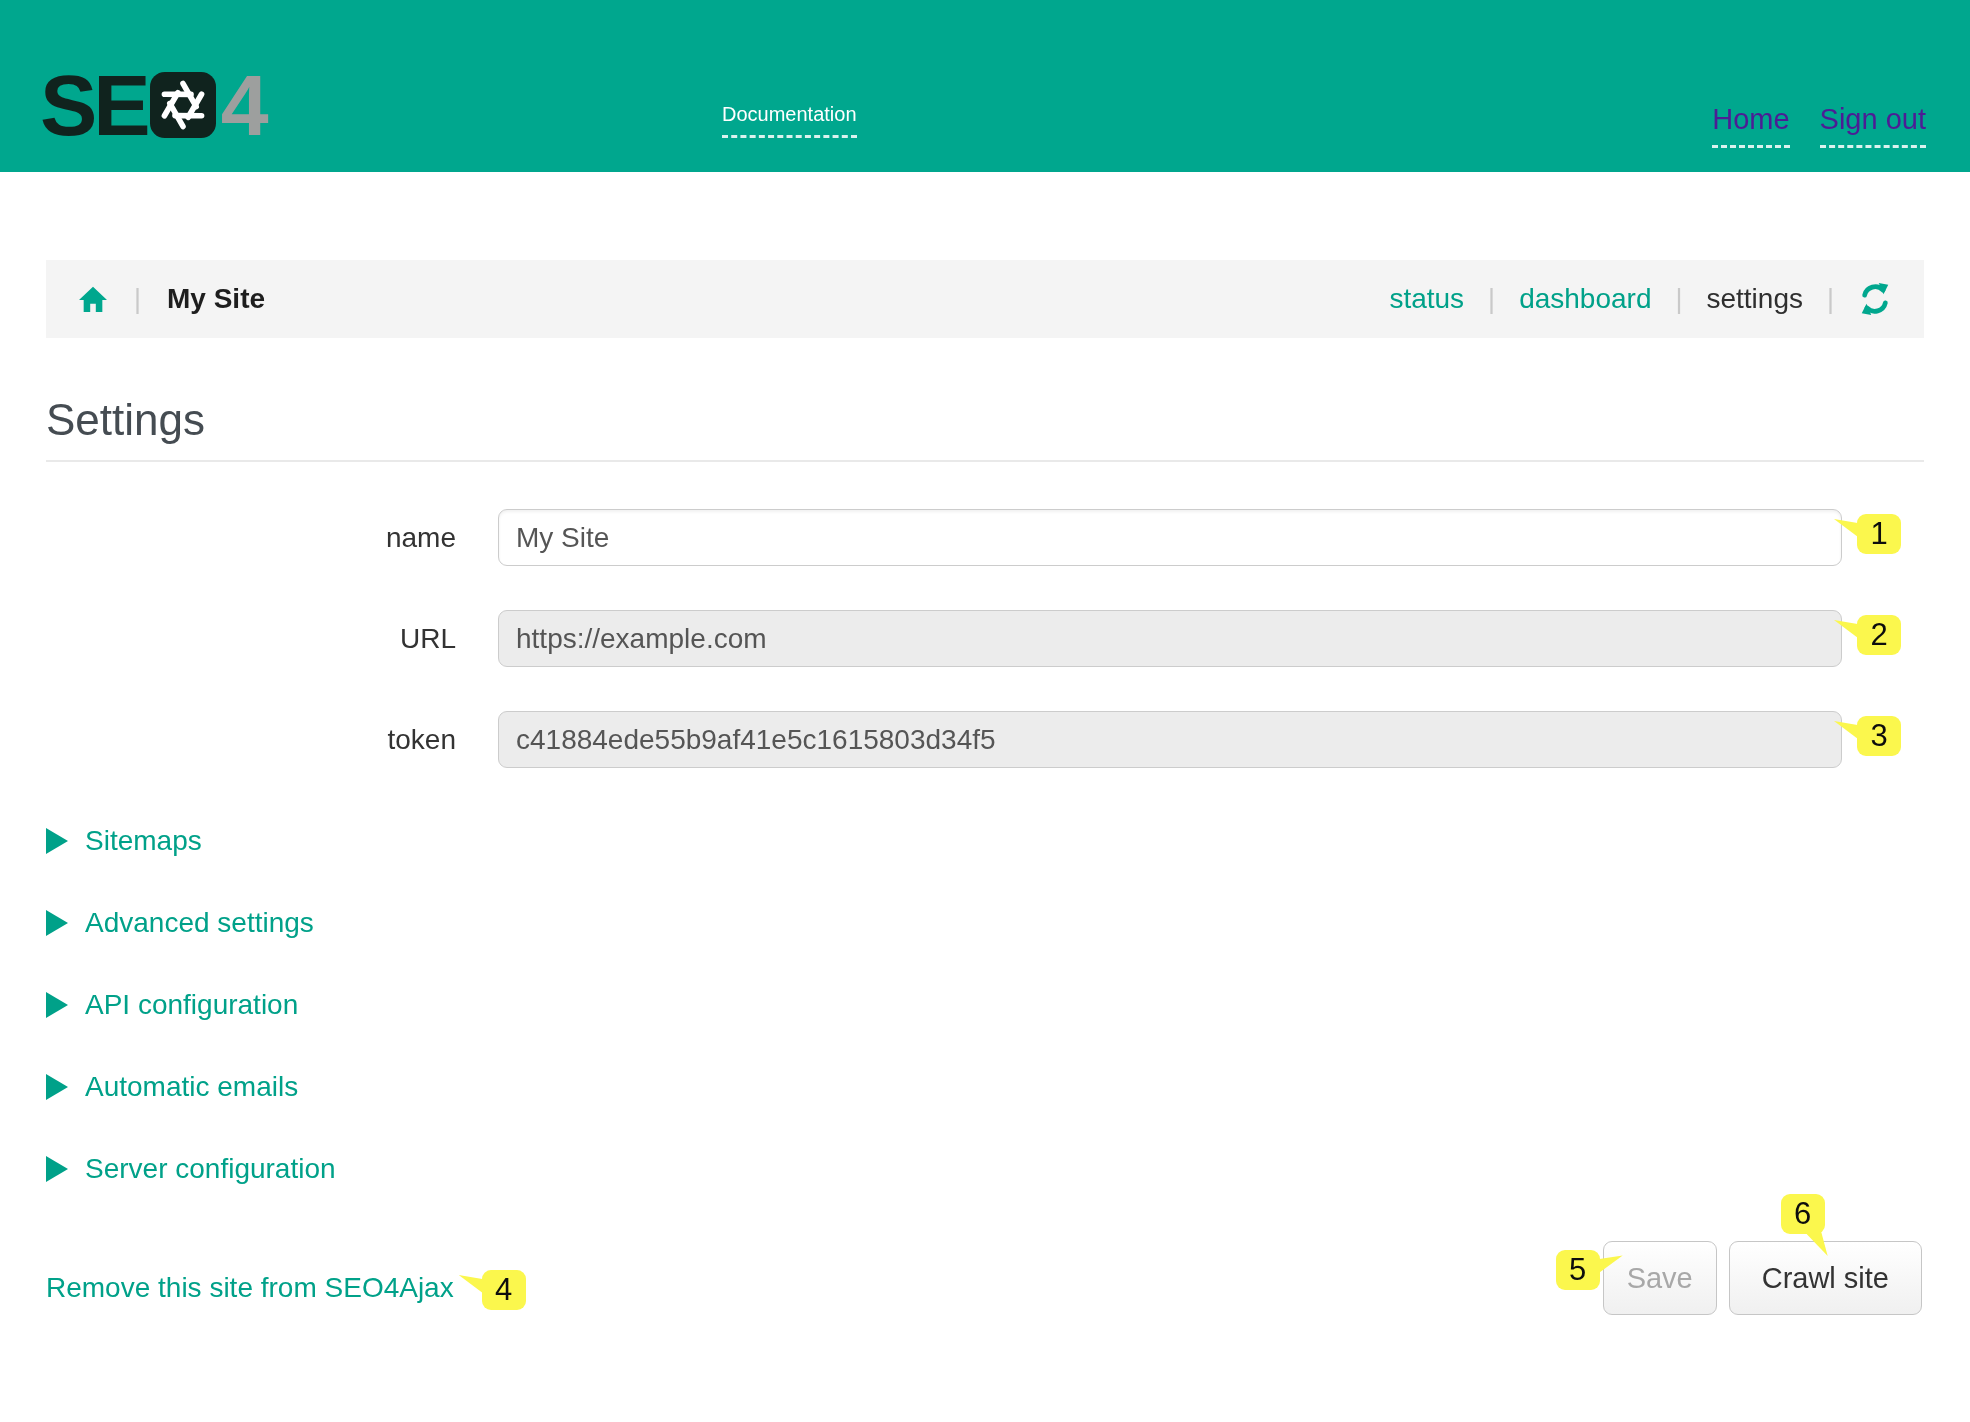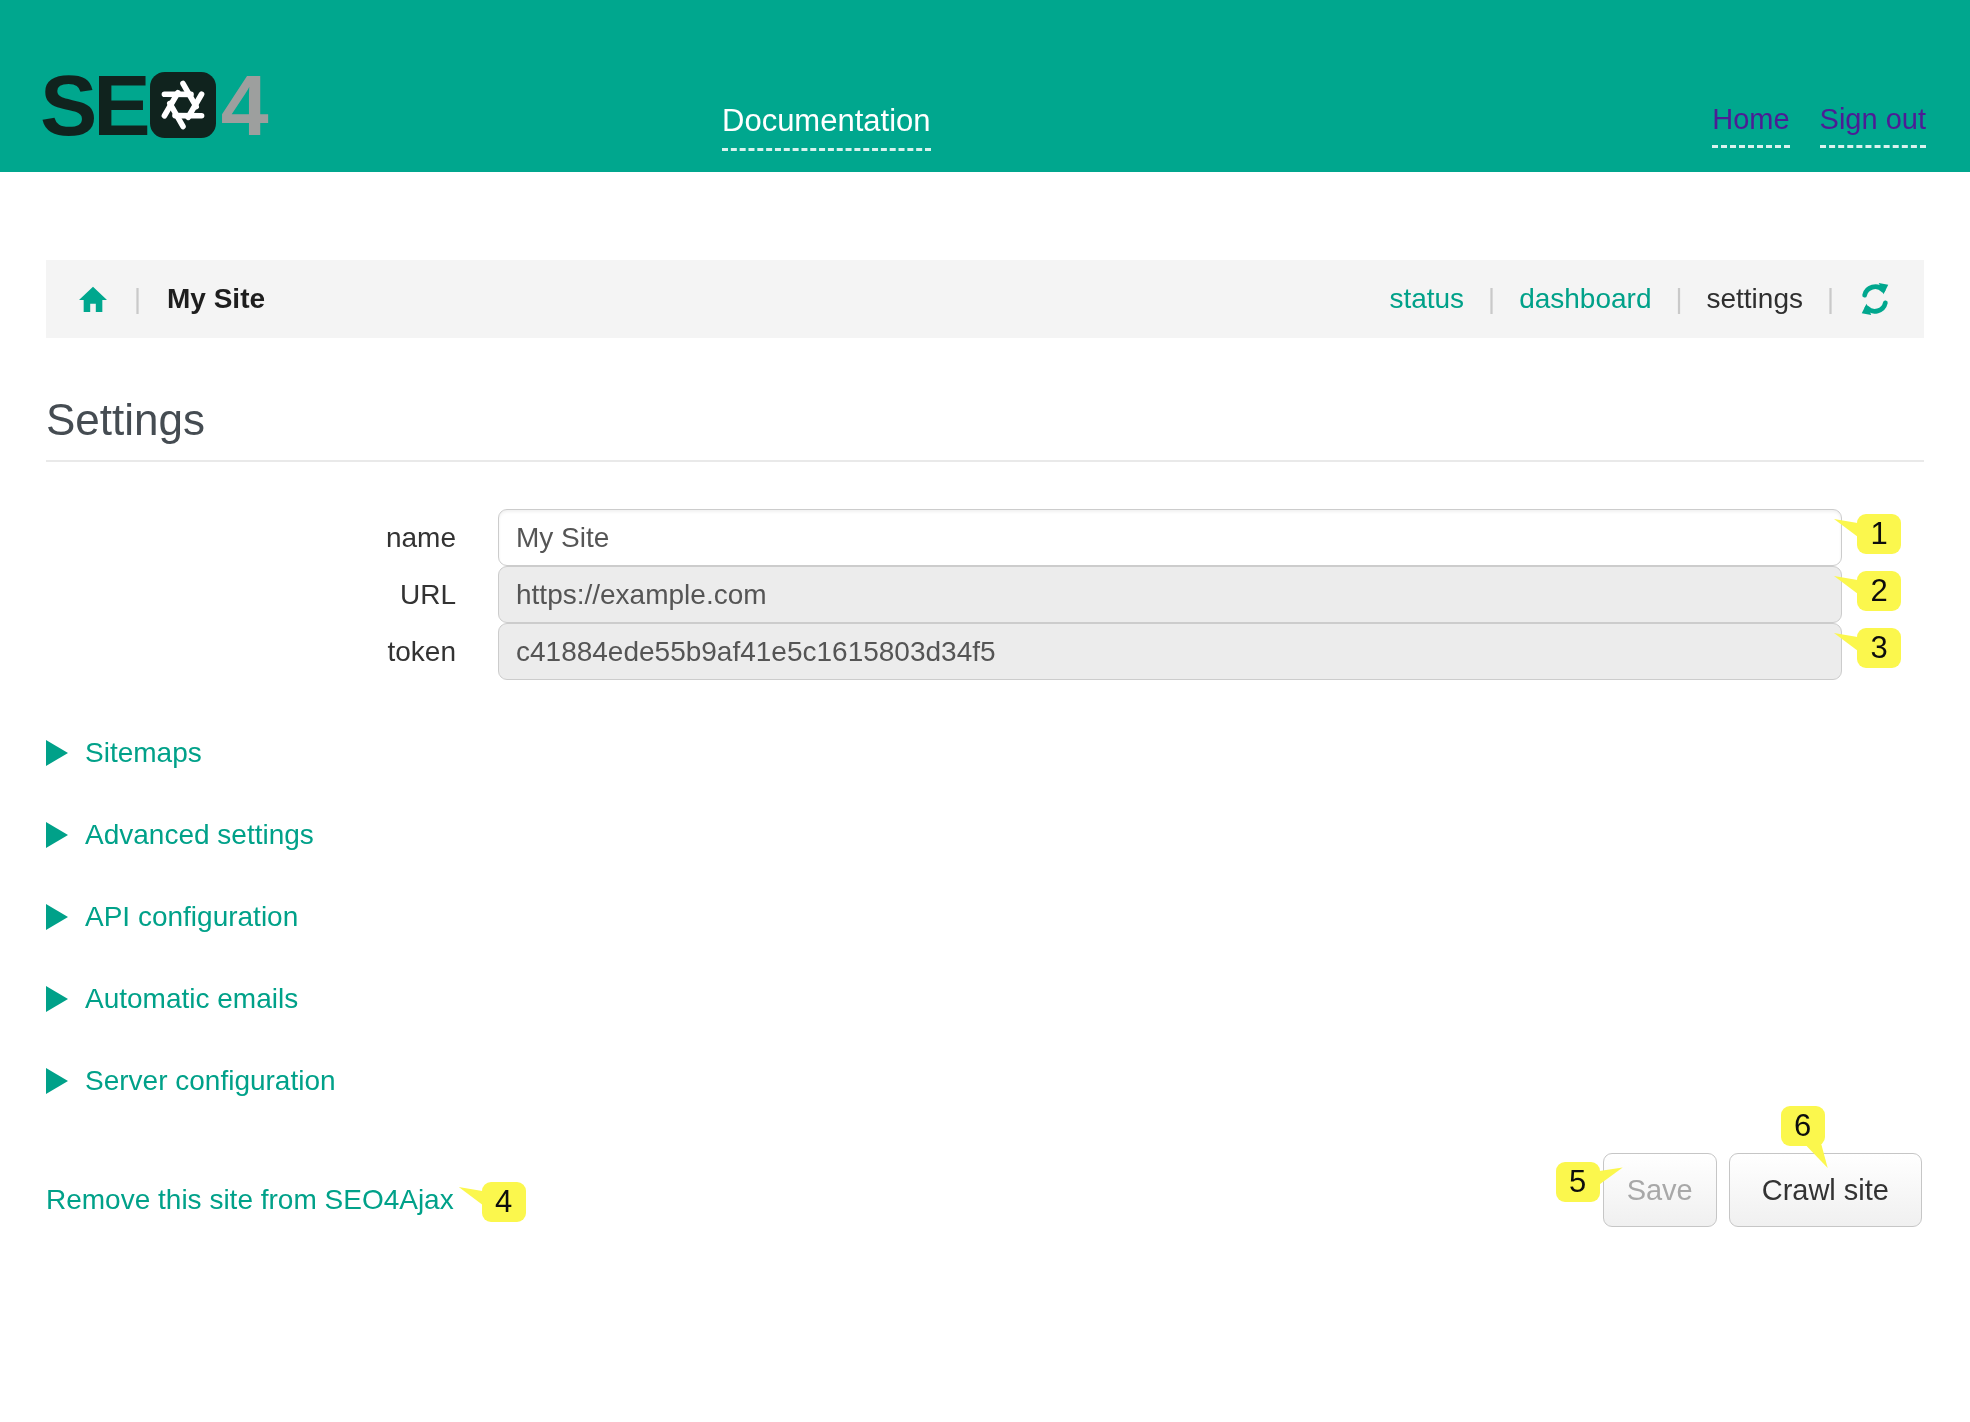--- a/index.html
+++ b/index.html
@@ -13,21 +13,21 @@
   .page{position:relative;width:1970px;height:1422px;background:#fff;overflow:hidden;}
 
   
   .app-header{position:relative;height:172px;background:var(--teal);}
   .logo{position:absolute;left:40px;top:44px;display:flex;align-items:center;height:80px;cursor:pointer;margin-top:21px;}
   .logo-txt{font-size:86px;font-weight:900;line-height:78px;letter-spacing:-4px;}
   .logo-seo{color:#10231e;}
   .logo-four{color:#9d9f9e;margin-left:2px;}
   .logo-ajax{color:#ffffff;}
   .logo-o{display:inline-flex;margin:0 3px;}
-  .doc-link{position:absolute;left:722px;top:103px;font-size:31px;color:#fff;text-decoration:none;
+  .doc-link{position:absolute;left:722px;top:103px;font-size:20px;color:#fff;text-decoration:none;
             padding-bottom:9px;border-bottom:3px dashed rgba(255,255,255,.85);cursor:pointer;}
   .header-nav{position:absolute;right:44px;top:103px;display:flex;gap:30px;}
   .header-nav a{font-size:29px;color:#4c1d95;text-decoration:none;padding-bottom:9px;
             border-bottom:3px dashed rgba(255,255,255,.85);cursor:pointer;}
 
   
   .breadcrumb-bar{margin:88px 46px 0;height:78px;background:#f4f4f4;display:flex;align-items:center;
             padding:0 32px;font-size:28px;}
   .bc-left{display:flex;align-items:center;gap:26px;}
   .sep{color:#c9c9c9;font-size:27px;}
@@ -36,21 +36,21 @@
   .bc-link{color:var(--link);text-decoration:none;cursor:pointer;}
   .bc-current{color:#2f2f2f;}
   .refresh-btn{display:flex;align-items:center;cursor:pointer;color:var(--teal);}
 
   
   main{padding:0 46px;}
   .page-title{margin:57px 0 0;font-size:44px;font-weight:400;color:#454c52;}
   .rule{margin:15px 0 0;border:0;border-top:2px solid #e9e9e9;}
 
   .form{margin-top:47px;}
-  .form-row{display:flex;align-items:center;height:57px;}
+  .form-row{display:flex;align-items:center;height:57px;margin-bottom:44px;}
   .form-label{flex:none;width:410px;text-align:right;font-size:28px;color:#333;}
   .input-wrap{flex:none;position:relative;margin-left:42px;width:1344px;}
   .text-input{width:100%;height:57px;border:1px solid #ccc;border-radius:9px;padding:0 17px;
             font-size:28px;color:#555;font-family:inherit;background:#fff;
             box-shadow:inset 0 2px 3px rgba(0,0,0,.06);}
   .text-input:disabled{background:#ececec;color:#555;box-shadow:none;opacity:1;}
 
   
   .badge{position:absolute;width:44px;height:40px;background:var(--badge);border-radius:9px;
          display:flex;align-items:center;justify-content:center;font-size:31px;color:#0d0d0d;z-index:5;}

